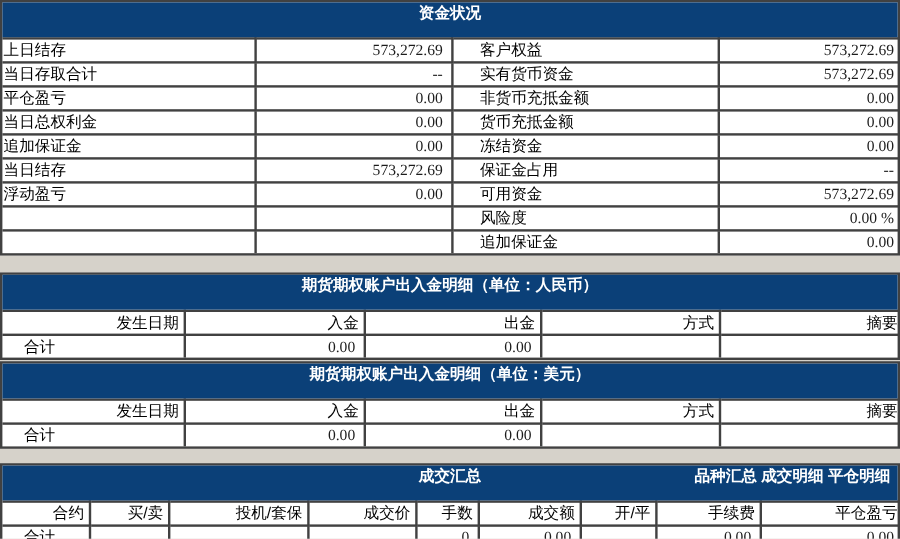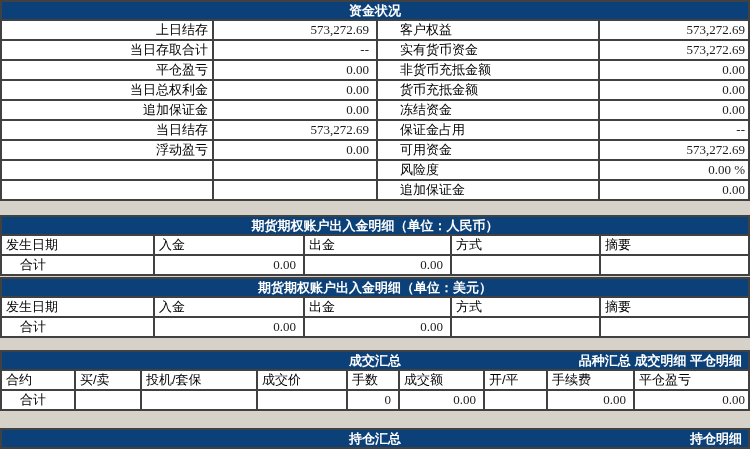--- a/index.html
+++ b/index.html
@@ -3,39 +3,39 @@
 <meta charset="utf-8">
 <style>
   html,body{margin:0;padding:0;}
   body{
     width:750px;height:449px;overflow:hidden;
     background:#d6d2ca;
     font-family:"Liberation Sans","DejaVu Sans",sans-serif;
   }
   .section{background:#ffffff;border:2px solid #414141;}
   .titlebar{
-    position:relative;height:17px;line-height:17px;
+    position:relative;height:29px;line-height:17px;
     background:#0b4078;color:#ffffff;
     font-weight:bold;font-size:13px;text-align:center;
     white-space:nowrap;overflow:hidden;
   }
   .title-links{position:absolute;right:6px;top:0;font-weight:bold;}
   .title-links a{color:#ffffff;text-decoration:none;cursor:pointer;}
   table{width:100%;border-collapse:collapse;table-layout:fixed;}
   td{
     border:2px solid #414141;height:16px;padding:0 4px;
     font-size:13px;color:#000000;overflow:hidden;white-space:nowrap;
   }
   td:first-child{border-left:none;}
   td:last-child{border-right:none;}
   tr:last-child td{border-bottom:none;}
   .funds td{height:15px;}
-  .hdr td{text-align:left;}
+  .hdr td{text-align:right;}
   .lbl{text-align:left;padding-left:18px;}
-  .ind{padding-left:1px;text-align:right;}
+  .ind{padding-left:1px;}
   .ind-r{padding-left:22px;}
   .num{
     font-family:"Liberation Serif","DejaVu Serif",serif;
     text-align:right;padding-right:7px;color:#1c1c1c;
   }
   .mt-s2{margin-top:14px;}
   .mt-s3{margin-top:1px;}
   .mt-s4{margin-top:12px;}
   .mt-s5{margin-top:17px;}
 </style>

